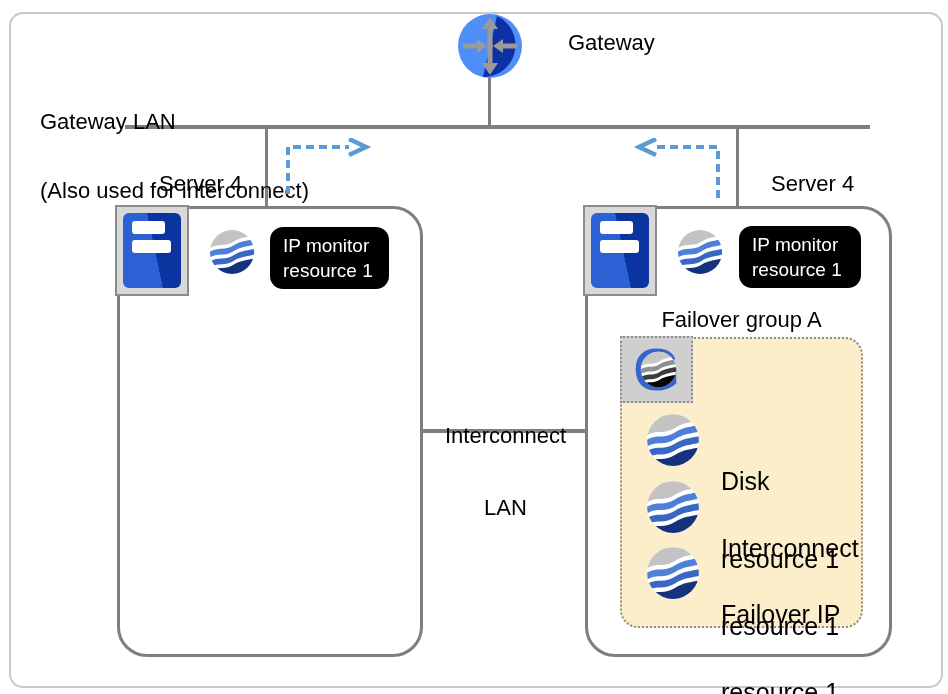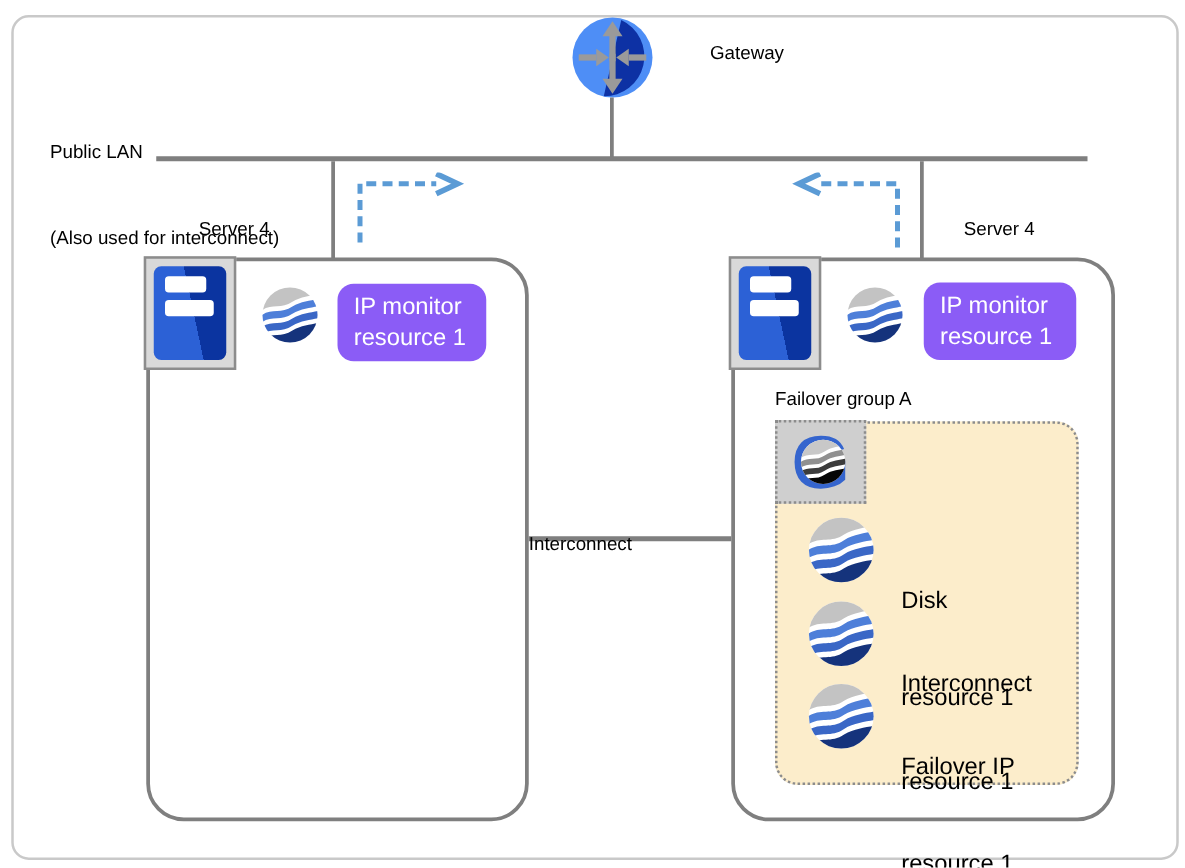--- a/index.html
+++ b/index.html
@@ -1,35 +1,35 @@
 <!DOCTYPE html>
 <html><head>
 <meta charset="utf-8">
 <style>
   html,body{margin:0;padding:0;background:#fff;}
   body{width:948px;height:694px;position:relative;overflow:hidden;
        font-family:"Liberation Sans",sans-serif;color:#000;}
   .abs{position:absolute;}
   .canvas-border{left:9px;top:12px;width:934px;height:676px;
        border:2px solid #C9C9C9;border-radius:14px;box-sizing:border-box;}
-  .lbl{font-size:15px;line-height:23px;white-space:pre;}
+  .lbl{font-size:22px;line-height:23px;white-space:pre;}
   .gray-line{background:#7F7F7F;}
   .server-box{border:3px solid #7F7F7F;border-radius:30px;background:#fff;box-sizing:border-box;}
   .srv-icon{background:#D9D9D9;border:2px solid #8C8C8C;box-sizing:border-box;}
   .srv-blue{position:absolute;left:6px;top:6px;width:58px;height:75px;border-radius:6px;
        background:linear-gradient(78deg,#2C61D6 0%,#2C61D6 54%,#0B34A0 54%);}
   .srv-bar{position:absolute;background:#fff;border-radius:3px;height:13px;}
-  .badge{background:#8b5cf6;border-radius:13px;color:#fff;font-size:19px;line-height:25px;
+  .badge{background:#000000;border-radius:13px;color:#fff;font-size:19px;line-height:25px;
        padding:6px 0 0 13px;box-sizing:border-box;}
   .fo-box{background:#FCEDCB;border:2px dotted #8C8C8C;border-radius:18px;box-sizing:border-box;}
   .g-square{background:#CFCFCF;border:2px dotted #8C8C8C;box-sizing:border-box;}
   .g-letter{position:absolute;left:0;top:-2px;width:100%;text-align:center;
        font-size:60px;font-weight:bold;line-height:67px;color:#3565CE;}
-  .res-text{font-size:19px;line-height:26px;white-space:pre;}
-  .center{}
+  .res-text{font-size:25px;line-height:26px;white-space:pre;}
+  .center{text-align:center;}
 </style>
 </head>
 <body>
 
 <svg width="0" height="0" style="position:absolute">
   <defs>
     <clipPath id="sclip">
         <circle cx="24" cy="24" r="23"></circle>
       </clipPath>
     <symbol id="sphere-blue" viewBox="0 0 48 48">
@@ -71,21 +71,21 @@
 </svg>
 <div class="abs lbl" style="left:568px;top:31px">Gateway</div>
 
 <div class="abs gray-line" style="left:488px;top:78px;width:3px;height:49px"></div>
 <div class="abs gray-line" style="left:125px;top:125px;width:745px;height:4px"></div>
 <div class="abs gray-line" style="left:265px;top:129px;width:3px;height:78px"></div>
 <div class="abs gray-line" style="left:736px;top:129px;width:3px;height:78px"></div>
 <div class="abs gray-line" style="left:423px;top:429px;width:162px;height:4px"></div>
 
 <div class="abs lbl" style="left:40px;top:64px">
-  <div>Public LAN</div>
+  <div>Gateway LAN</div>
   <div>(Also used for interconnect)</div>
 </div>
 
 <svg class="abs" style="left:277px;top:138px" width="95" height="62" viewBox="0 0 95 62">
   <path d="M11,56 L11,9 L72,9" fill="none" stroke="#5B9BD5" stroke-width="4" stroke-dasharray="8 5"></path>
   <path d="M72,1 L89,9 L72,17" fill="none" stroke="#5B9BD5" stroke-width="4.5"></path>
 </svg>
 <svg class="abs" style="left:630px;top:138px" width="98" height="64" viewBox="0 0 98 64">
   <path d="M88,60 L88,9 L26,9" fill="none" stroke="#5B9BD5" stroke-width="4" stroke-dasharray="8 5"></path>
   <path d="M26,1 L9,9 L26,17" fill="none" stroke="#5B9BD5" stroke-width="4.5"></path>
@@ -119,20 +119,21 @@
 <svg class="abs" style="left:677px;top:229px" width="46" height="46">
     <use href="#sphere-blue"></use>
   </svg>
 <div class="abs badge" style="left:739px;top:226px;width:122px;height:62px">
   <div>IP monitor</div>
   <div>resource 1</div>
 </div>
 
 <div class="abs lbl center" style="left:423px;top:376px;width:165px;line-height:24px">
   <div>Interconnect</div>
+  <div>LAN</div>
 </div>
 
 <div class="abs lbl center" style="left:620px;top:308px;width:243px">Failover group A</div>
 <div class="abs fo-box" style="left:620px;top:337px;width:243px;height:291px"></div>
 <div class="abs g-square" style="left:620px;top:336px;width:73px;height:67px">
   <div class="g-letter">G</div>
   <svg class="abs" style="left:18px;top:13px" width="37" height="37">
       <use href="#sphere-gray"></use>
     </svg>
 </div>

